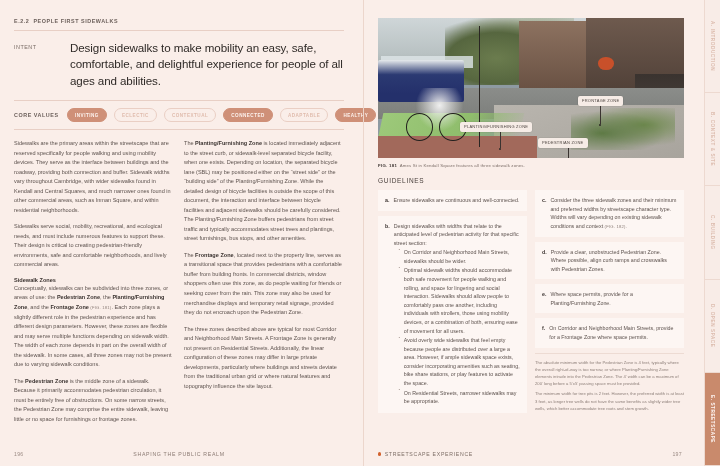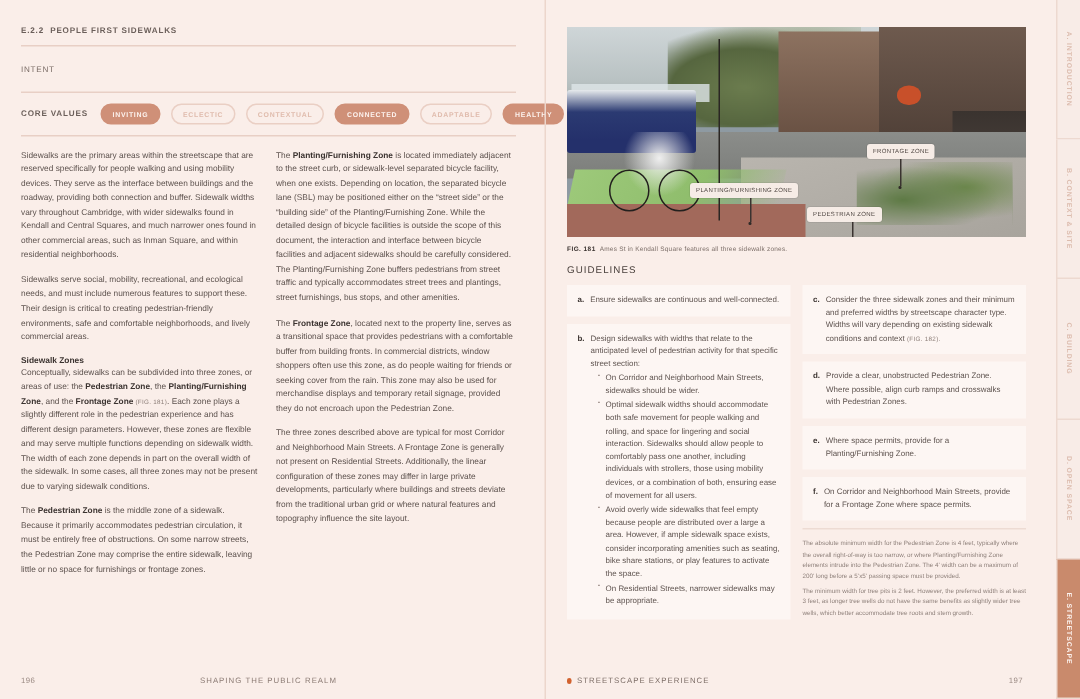--- a/index.html
+++ b/index.html
@@ -103,20 +103,21 @@
 
   <div class="left-page">
 
     <div class="section-label">
       <span>E.2.2</span>&nbsp;&nbsp;<span>PEOPLE FIRST SIDEWALKS</span>
     </div>
     <div class="hr"></div>
 
     <div class="intent-row">
       <div class="intent-tag">INTENT</div>
+      <div class="intent-text">Design sidewalks to make mobility an easy, safe, comfortable, and delightful experience for people of all ages and abilities.</div>
     </div>
     <div class="hr"></div>
 
     <div class="cv-row">
       <div class="cv-label">CORE VALUES</div>
       <div class="pill on">INVITING</div>
       <div class="pill off">ECLECTIC</div>
       <div class="pill off">CONTEXTUAL</div>
       <div class="pill on">CONNECTED</div>
       <div class="pill off">ADAPTABLE</div>

